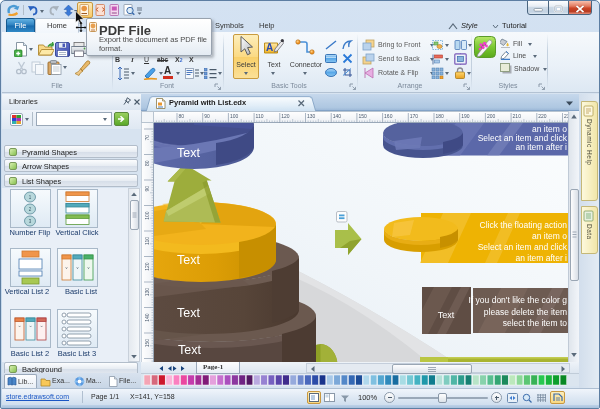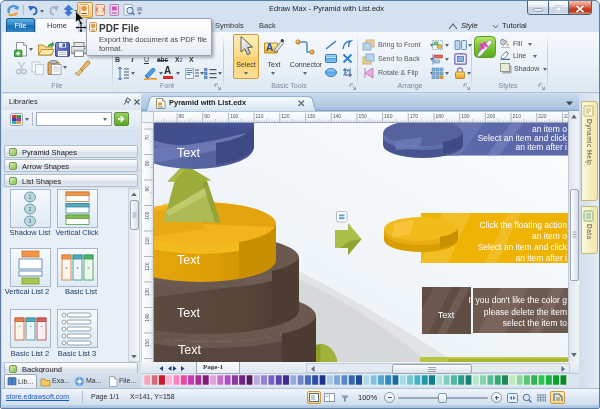--- a/index.html
+++ b/index.html
@@ -32,21 +32,21 @@
 .gsep { position:absolute; top:2px; height:56px; width:1px; background:linear-gradient(180deg,rgba(195,208,222,0),#c3d0de 30%,#c3d0de 70%,rgba(195,208,222,0)); }
 .glabel { position:absolute; top:50px; font-size:7px; color:#7c8a9a; text-align:center; }
 .launch { position:absolute; top:51px; width:8px; height:8px; }
 .launch svg { width:8px; height:8px; }
 .ricon { position:absolute; }
 .rtext { position:absolute; font-size:7px; color:#4a4a4a; }
 .drop { position:absolute; width:0; height:0; border-left:2.5px solid transparent; border-right:2.5px solid transparent; border-top:3px solid #5a6a7a; }
 
 #tooltip { left:85px; top:17px; width:126px; height:38px; background:linear-gradient(180deg,#ffffff 0%,#f4f7fa 55%,#e4ebf3 100%);
   border:1px solid #98a2ae; border-radius:2px; box-shadow:2px 2px 3px rgba(90,100,110,0.45); z-index:50; }
-#tooltip b { position:absolute; left:12px; top:4px; font-size:10px; color:#3a3a3a; }
+#tooltip b { position:absolute; left:12px; top:4px; font-size:13px; color:#3a3a3a; }
 #tooltip .tl { position:absolute; left:12px; font-size:7.5px; color:#4a4a4a; white-space:nowrap; }
 
 #mainbg { left:1px; top:92px; width:598px; height:295px; background:#d7e3f0; }
 #lpanel, #canvascol { left:0; top:0; width:600px; height:409px; pointer-events:none; }
 .secbar { position:absolute; left:3px; width:134px; height:13px;
   background:linear-gradient(180deg,#fcfdfe 0%,#e8edf3 50%,#d5dde8 51%,#e2e8f0 100%);
   border:1px solid #b2bdca; border-radius:2px; font-size:7.5px; color:#222; padding:2px 0 0 17px; }
 .glyph-grn { position:absolute; left:4px; top:2px; width:8px; height:8px; border:1px solid #7a9a5a; border-radius:2px;
   background:linear-gradient(135deg,#d8f0b0,#86c050); }
 .thumb { position:absolute; width:41px; height:39px; background:linear-gradient(180deg,#f6fafd 0%,#dfeaf4 100%); border:1px solid #a8b8c8; }
@@ -55,21 +55,20 @@
 .vtxt { writing-mode:vertical-rl; font-size:6.5px; color:#4a4a3a; letter-spacing:0.5px; }
 
 #statusbar { left:1px; top:387px; width:598px; height:17px;
   background:linear-gradient(180deg,#f0f5fb 0%,#dfe9f4 50%,#cfdeee 100%); border-top:1px solid #aebfd2; font-size:7.5px; color:#333; }
 #botedge { left:1px; top:404px; width:598px; height:4px; background:linear-gradient(180deg,#bdd2e8,#a0bad8); }
 </style>
 </head>
 <body>
 <div id="win">
 
-  <div class="abs" id="title">Edraw Max - Pyramid with List.edx</div>
   <div class="abs" id="winbtns">
     <div class="wb wb1">
         <div class="wbg">
           <svg width="20" height="7">
             <rect x="6" y="3.5" width="8.5" height="2.6" rx="1.2" fill="#fdfdfd" stroke="#6a7a8a" stroke-width="0.6"></rect>
           </svg>
         </div>
       </div>
     <div class="wb wb2">
         <div class="wbg">
@@ -158,21 +157,21 @@
         <svg width="8" height="8">
           <path d="M1 1 h5 M1 3 h5" stroke="#5a6a7a" stroke-width="0.9"></path>
           <path d="M1.5 5.5 l2 2.2 2 -2.2 Z" fill="#5a6a7a"></path>
         </svg>
       </div>
   </div>
 
   <div class="rtab" id="tab-file">File</div>
   <div class="rtab" id="tab-home">Home</div>
   <div class="rtab" style="left:214px;top:20px;">Symbols</div>
-  <div class="rtab" style="left:258px;top:20px;">Back</div>
+  <div class="rtab" style="left:258px;top:20px;">Help</div>
   <div class="rtab" style="left:460px;top:19.5px;color:#222;font-style:italic;">Style</div>
   <div class="rtab" style="left:501px;top:19.5px;color:#222;">Tutorial</div>
   <div class="abs" style="left:447px;top:21px;">
       <svg width="10" height="8">
         <path d="M1 7 L5 2 L9 7" fill="none" stroke="#5a6a7a" stroke-width="1.2"></path>
       </svg>
     </div>
   <div class="abs" style="left:491px;top:23px;">
       <svg width="7" height="5">
         <path d="M1 1 L3.5 4 L6 1" fill="none" stroke="#5a6a7a" stroke-width="1"></path>
@@ -658,21 +657,21 @@
         <g stroke-width="0.8">
         <rect x="8" y="2" width="23" height="9.5" fill="#fff" stroke="#d07a30"></rect>
               <rect x="8" y="2" width="23" height="3.5" fill="#f0954a" stroke="#d07a30"></rect>
         <rect x="8" y="13.5" width="23" height="9.5" fill="#fff" stroke="#3a8a9a"></rect>
               <rect x="8" y="13.5" width="23" height="3.5" fill="#52aabc" stroke="#3a8a9a"></rect>
         <rect x="8" y="25" width="23" height="9.5" fill="#fff" stroke="#5a9a3a"></rect>
               <rect x="8" y="25" width="23" height="3.5" fill="#84bc52" stroke="#5a9a3a"></rect>
         </g>
       </svg>
         </div>
-      <div class="tlabel" style="left:4px;top:40px;">Shadow List</div>
+      <div class="tlabel" style="left:4px;top:40px;">Number Flip</div>
       <div class="tlabel" style="left:51px;top:40px;">Vertical Click</div>
       <div class="thumb" style="left:8px;top:60px;">
           <svg width="39" height="37">
         <g stroke-width="0.8">
         <rect x="11" y="2" width="17" height="6" fill="#f0954a" stroke="#d07a30"></rect>
         <rect x="8" y="10" width="23" height="10" fill="#fff" stroke="#4a7ab0"></rect>
         <rect x="8" y="22" width="23" height="5" fill="#fff" stroke="#4a7ab0"></rect>
         <rect x="11" y="29" width="17" height="6" fill="#a8c852" stroke="#7a9a30"></rect>
         </g>
       </svg>

